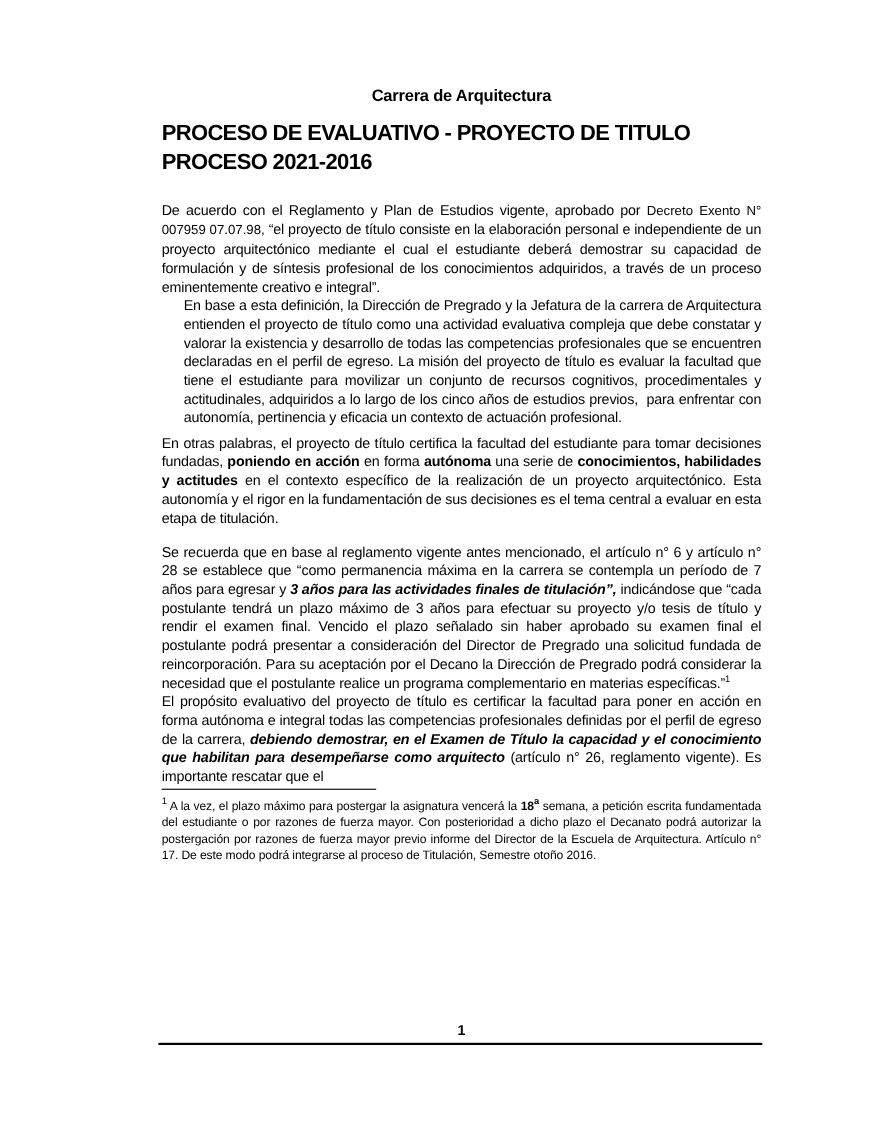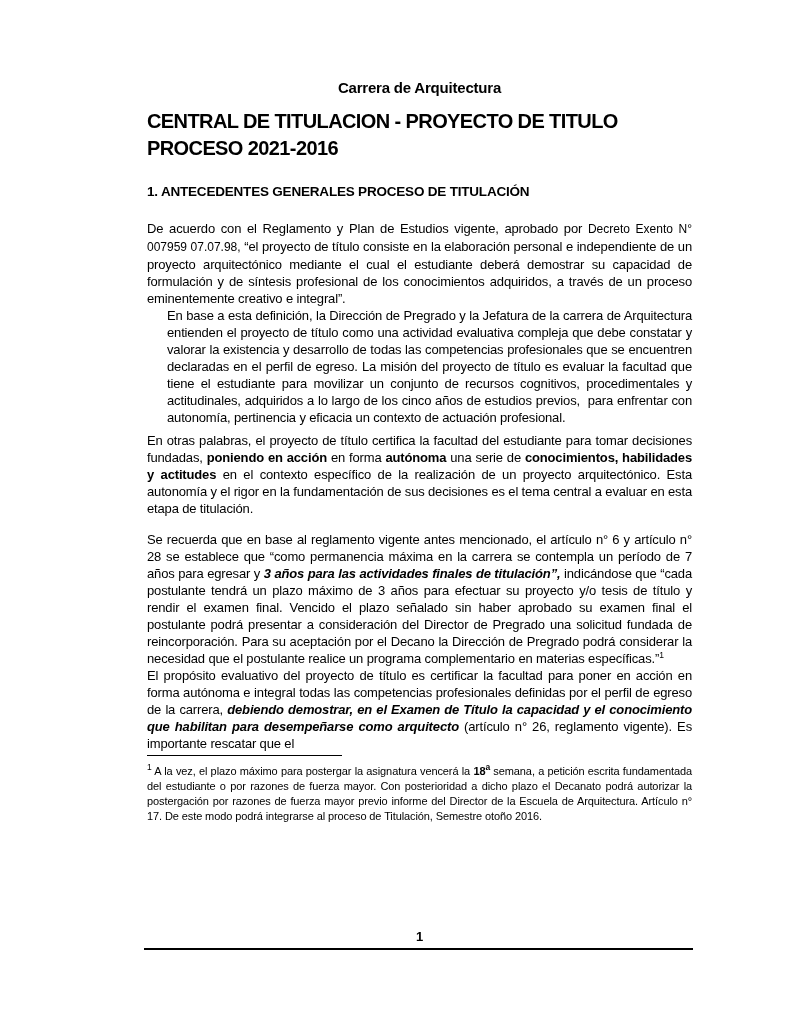--- a/index.html
+++ b/index.html
@@ -96,25 +96,24 @@
 </style>
 </head>
 <body>
 
 <div class="page">
   <div class="content">
 
     <div class="kicker">Carrera de Arquitectura</div>
 
     <div class="doc-title">
-      <div>CENTRAL DE TITULACION - PROYECTO DE TITULO</div>
+      <div>PROCESO DE EVALUATIVO - PROYECTO DE TITULO</div>
       <div>PROCESO 2021-2016</div>
     </div>
 
-    <div class="sec-heading sec1-heading">1. ANTECEDENTES GENERALES PROCESO DE TITULACIÓN</div>
 
     <div class="para p1a"><span class="r-n">De acuerdo con el Reglamento y Plan de Estudios vigente, aprobado por </span><span class="r-sm">Decreto Exento N° 007959 07.07.98,</span><span class="r-i">  “el proyecto de título consiste en la elaboración personal e independiente de un proyecto arquitectónico mediante el cual el estudiante deberá demostrar su capacidad de formulación y de síntesis profesional de los conocimientos adquiridos, a través de un proceso eminentemente creativo e integral”</span><span class="r-n">.</span></div>
 
     <div class="para p1b"><span class="r-n">En base a esta definición, la Dirección de Pregrado y la Jefatura de la carrera de Arquitectura entienden el proyecto de título como una actividad evaluativa compleja que debe constatar y valorar la existencia y desarrollo de todas las competencias profesionales que se encuentren declaradas en el perfil de egreso. La misión del proyecto de título es evaluar la facultad que tiene el estudiante para movilizar un conjunto de recursos cognitivos, procedimentales y actitudinales, adquiridos a lo largo de los cinco años de estudios previos,&nbsp; para enfrentar con autonomía, pertinencia y eficacia un contexto de actuación profesional.</span></div>
 
     <div class="para p2"><span class="r-n">En otras palabras, el proyecto de título certifica la facultad del estudiante para tomar decisiones fun­dadas, </span><span class="r-b">poniendo en acción</span><span class="r-n"> en forma </span><span class="r-b">autónoma</span><span class="r-n"> una serie de </span><span class="r-b">conocimientos, habilidades y actitudes</span><span class="r-n"> en el contexto específico de la realización de un proyecto arquitectónico. Esta autonomía y el rigor en la fundamentación de sus decisiones es el tema central a evaluar en esta etapa de titulación.</span></div>
 
     <div class="para p3"><span class="r-n">Se recuerda que en base al reglamento vigente antes mencionado, el artículo n° 6 y artículo n° 28 se establece </span><span class="r-i">que “como permanencia máxima en la carrera se contempla un período de 7 años para egresar y </span><span class="r-bi">3 años para las actividades finales de titulación”,</span><span class="r-n"> indicándose que </span><span class="r-i">“cada postulante tendrá un plazo máximo de 3 años para efectuar su proyecto y/o tesis de título y rendir el examen final. Vencido el plazo señalado sin haber aprobado su examen final el postulante podrá presentar a consideración del Director de Pregrado una solicitud fundada de reincorporación. Para su aceptación por el Decano la Dirección de Pregrado podrá considerar la necesidad que el postulante realice un programa complementario en materias específicas.”</span><span class="r-sup">1</span></div>
 
 

